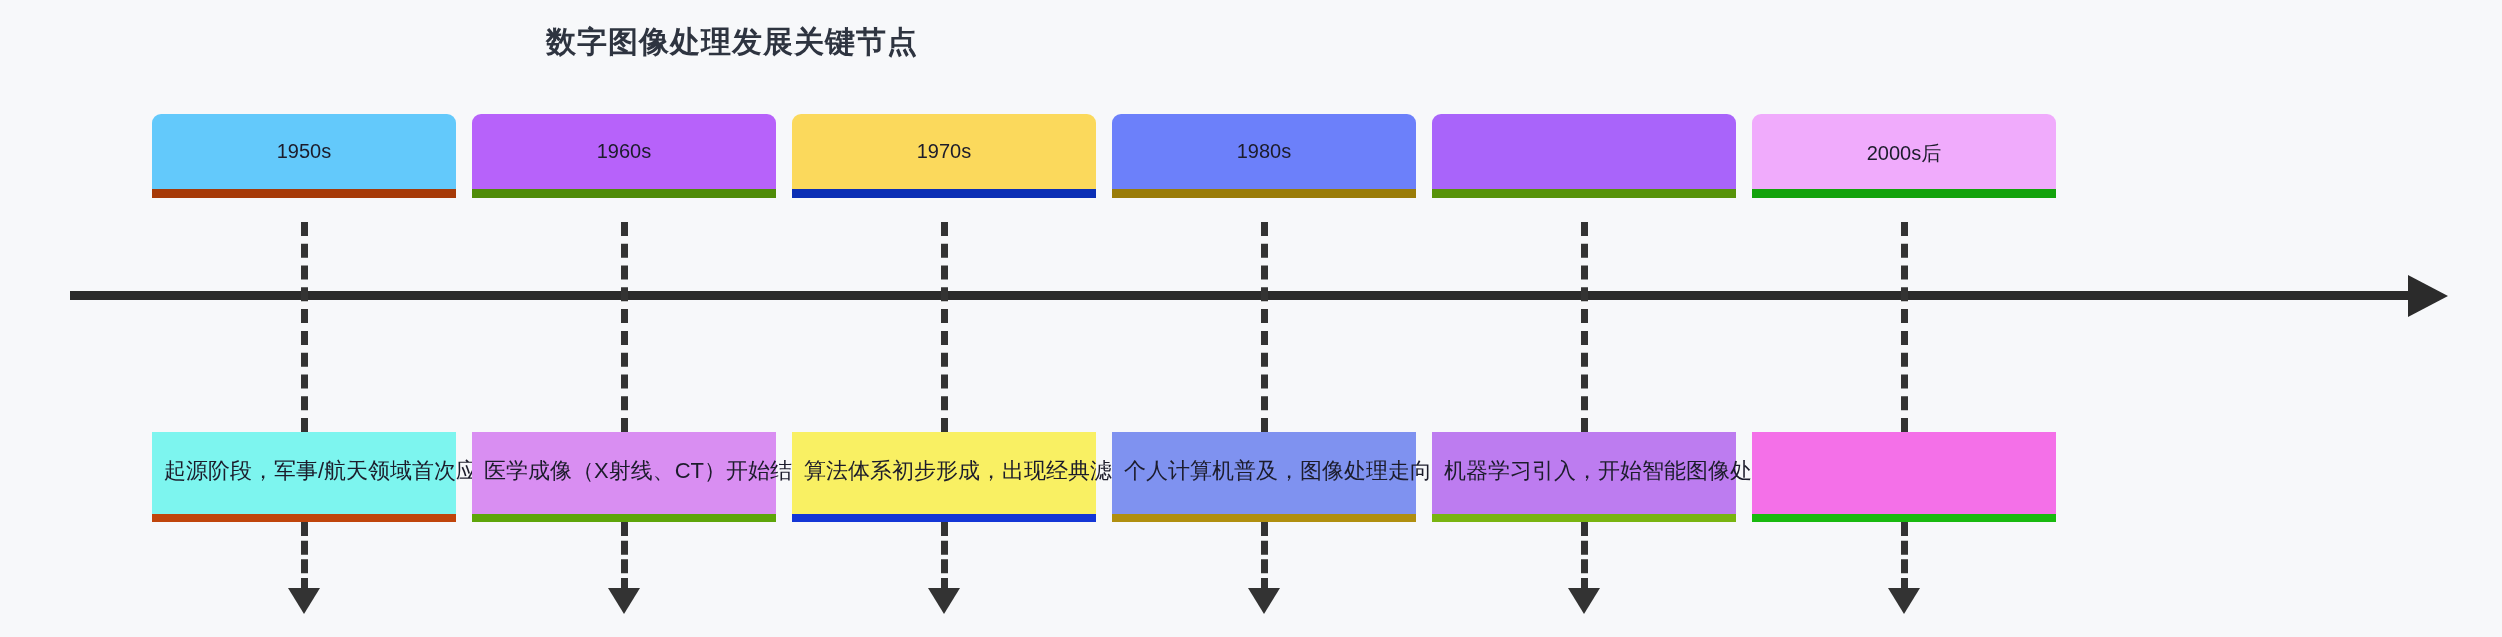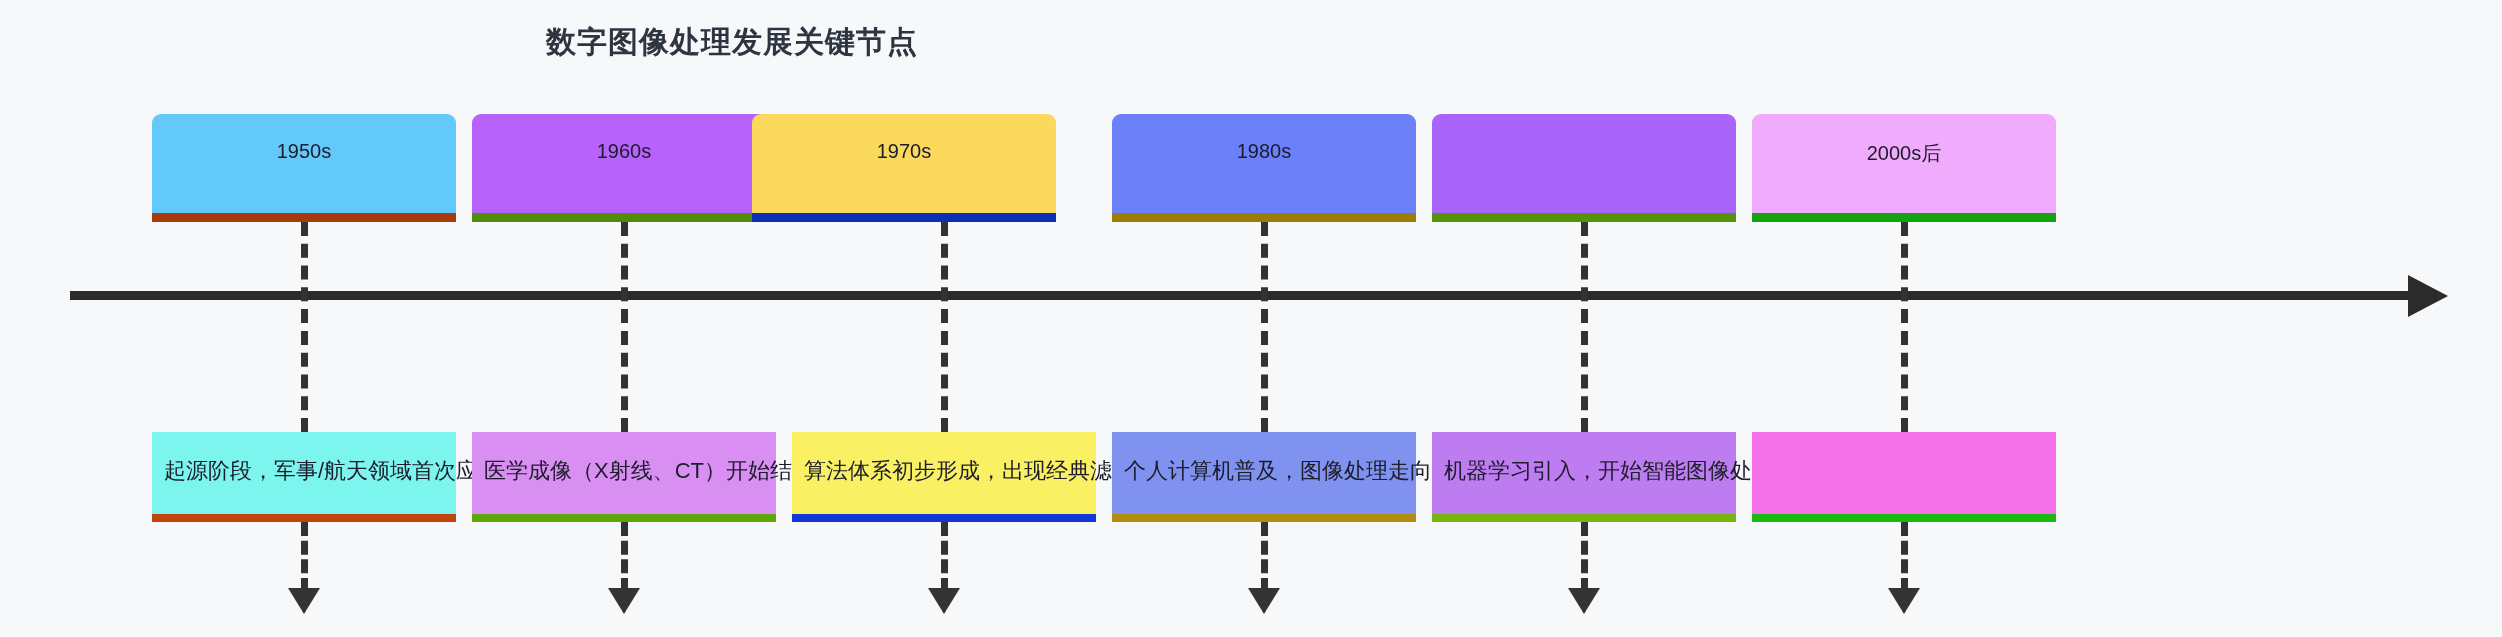--- a/index.html
+++ b/index.html
@@ -52,21 +52,21 @@
     border-top: 21px solid transparent;
     border-bottom: 21px solid transparent;
     border-left: 40px solid #2b2b2b;
   }
 
   
   .era-box {
     position: absolute;
     top: 114px;
     width: 304px;
-    height: 108px;
+    height: 84px;
     border-radius: 9px 9px 0 0;
     box-sizing: border-box;
   }
   .era-label {
     position: absolute;
     top: 26px;
     left: 0;
     width: 100%;
     text-align: center;
     font-size: 20px;
@@ -143,21 +143,21 @@
 
   <div id="era-layer">
       <div class="era-box" style="left: 152px; background: rgb(99, 201, 251);">
         <div class="era-label">1950s</div>
         <div class="era-underline" style="background: rgb(166, 58, 8);"></div>
       </div>
       <div class="era-box" style="left: 472px; background: rgb(183, 98, 250); padding-left: 32px;">
         <div class="era-label">1960s</div>
         <div class="era-underline" style="background: rgb(79, 140, 9);"></div>
       </div>
-      <div class="era-box" style="left: 752px; background: rgb(251, 217, 92);">
+      <div class="era-box" style="left: 792px; background: rgb(251, 217, 92);">
         <div class="era-label">1970s</div>
         <div class="era-underline" style="background: rgb(11, 47, 181);"></div>
       </div>
       <div class="era-box" style="left: 1112px; background: rgb(108, 128, 250);">
         <div class="era-label">1980s</div>
         <div class="era-underline" style="background: rgb(154, 124, 9);"></div>
       </div>
       <div class="era-box" style="left: 1432px; background: rgb(169, 100, 250);">
         <div class="era-underline" style="background: rgb(87, 147, 10);"></div>
       </div>

